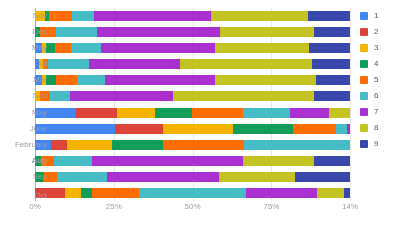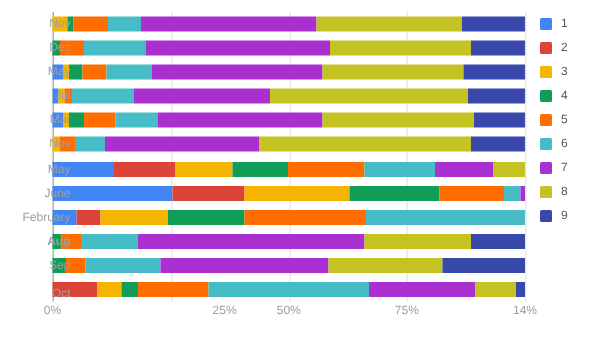--- a/index.html
+++ b/index.html
@@ -257,21 +257,21 @@
       <div class="y-label" style="top: 92.4583px;">Nov</div>
       <div class="y-label" style="top: 108.542px;">May</div>
       <div class="y-label" style="top: 124.625px;">June</div>
       <div class="y-label" style="top: 140.708px;">February</div>
       <div class="y-label" style="top: 156.792px; font-weight: bold;">Aug</div>
       <div class="y-label" style="top: 172.875px;">Sep</div>
       <div class="y-label" style="top: 172px; margin-top: 20px;">Oct</div>
     </div>
   <div id="x-axis-labels">
       <div class="x-label" style="left: 35px;">0%</div>
-      <div class="x-label" style="left: 113.75px; margin-left: 36px;">25%</div>
+      <div class="x-label" style="left: 113.75px;">25%</div>
       <div class="x-label" style="left: 192.5px;">50%</div>
       <div class="x-label" style="left: 271.25px;">75%</div>
       <div class="x-label" style="left: 350px;">14%</div>
     </div>
   <div id="legend">
       <div class="legend-item">
         <span class="legend-swatch" style="background: rgb(66, 133, 244);"></span>
         <span class="legend-label">1</span>
       </div>
       <div class="legend-item">

